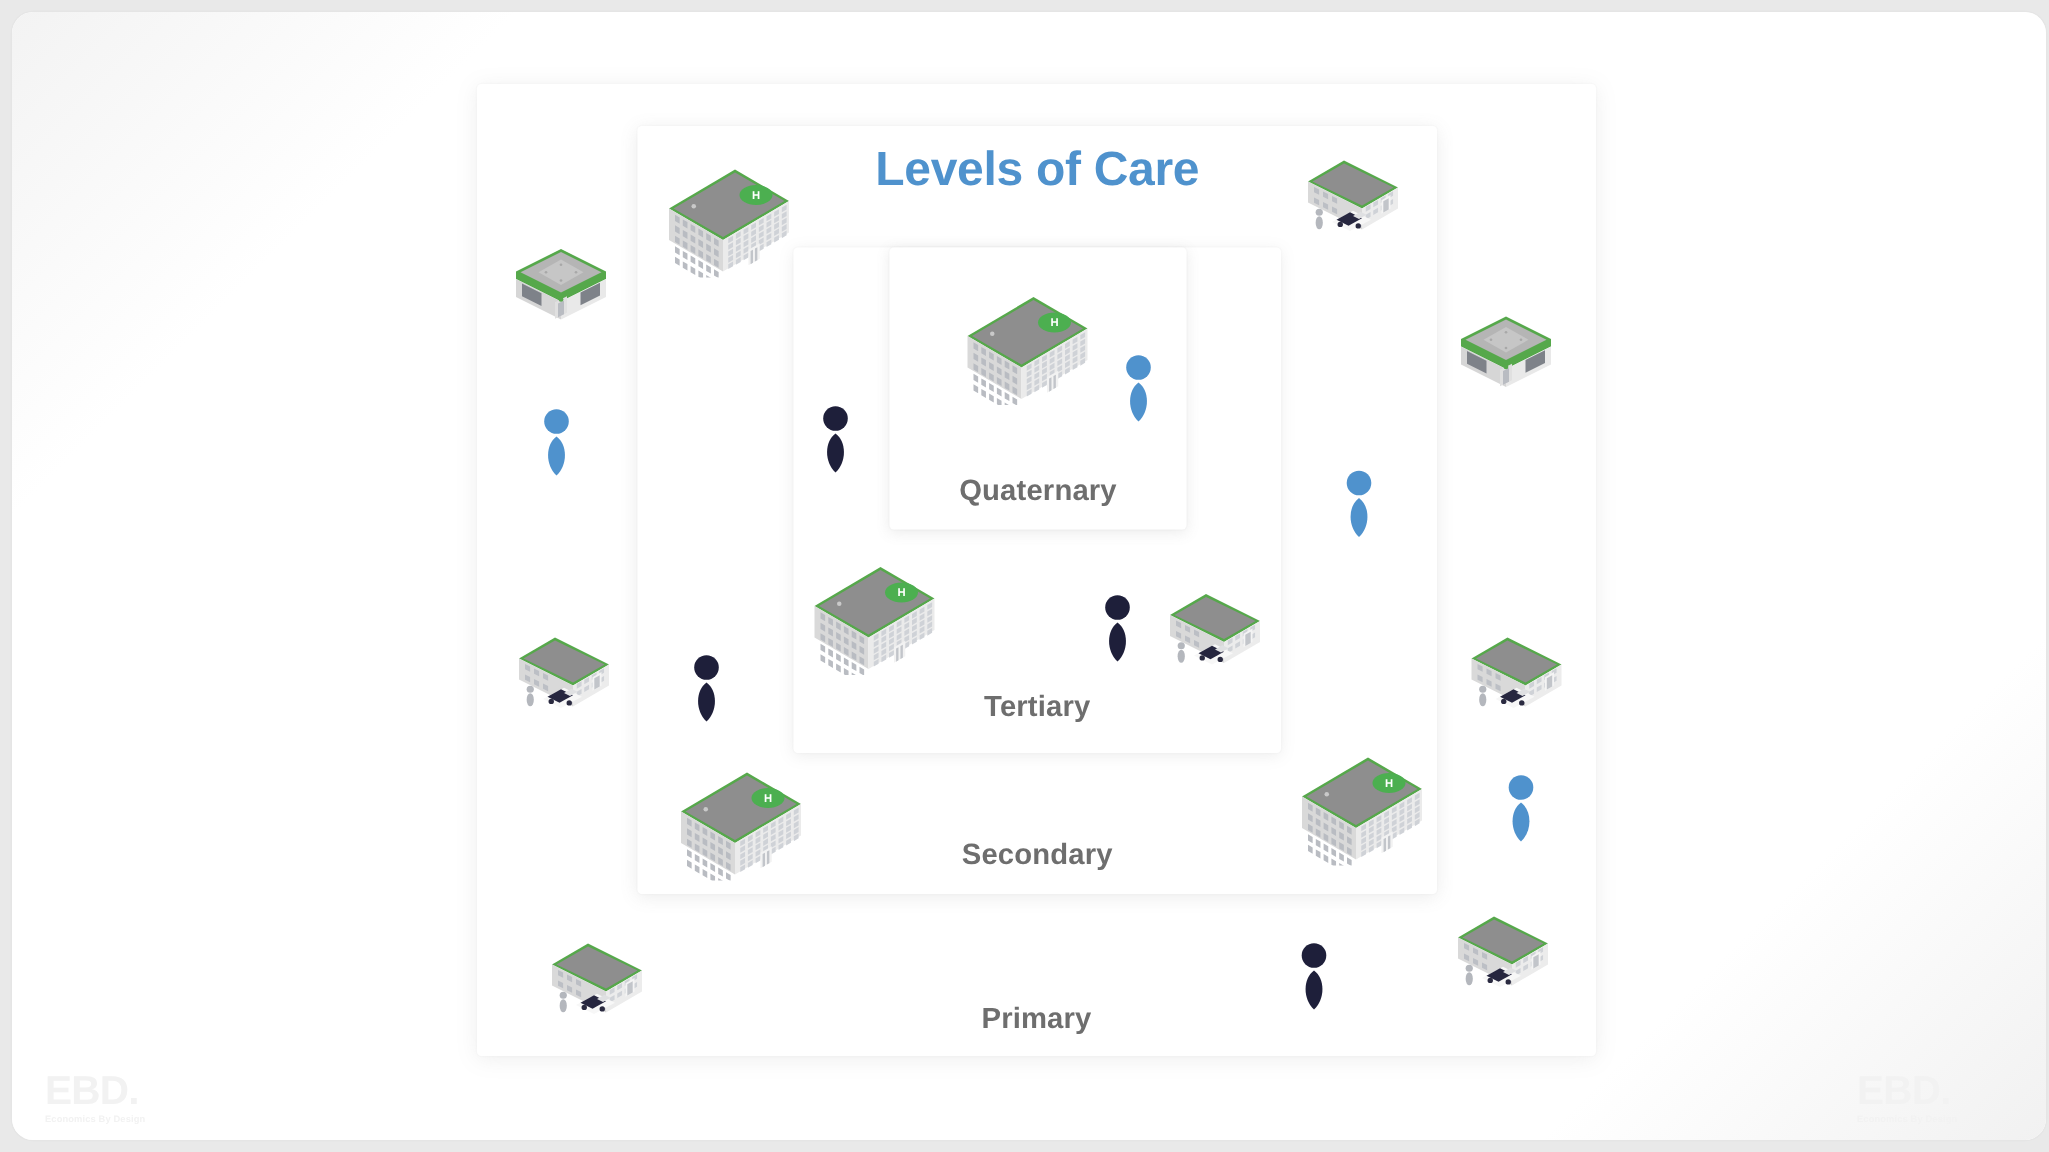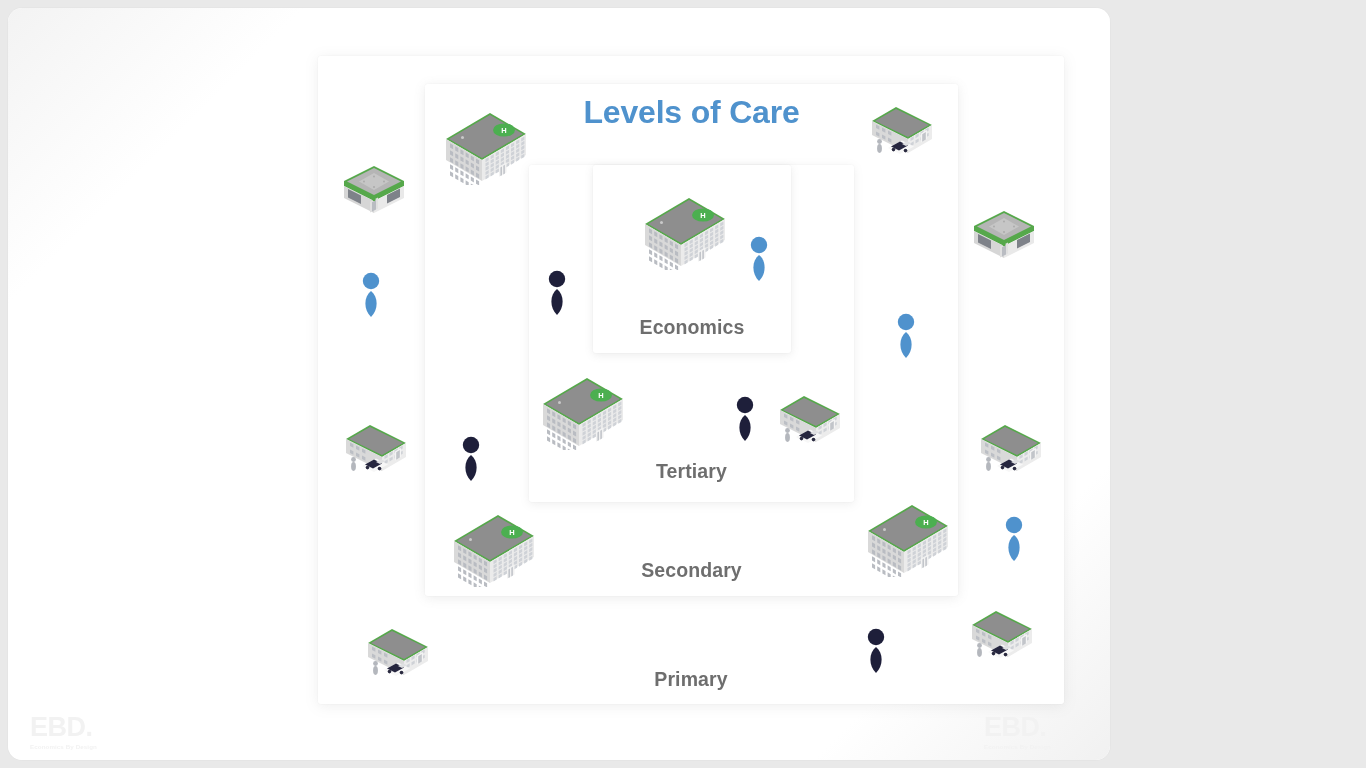--- a/index.html
+++ b/index.html
@@ -14,21 +14,21 @@
 
   body {
     background: #e9e9e9;
     position: relative;
   }
 
   
   #slide {
     position: absolute;
     left: 8px; top: 8px;
-    width: 1102px; height: 752px;
+    width: 1356px; height: 752px;
     background: #fdfdfd;
     border-radius: 14px;
     box-shadow: 0 0 0 1px rgba(0,0,0,0.015);
     overflow: hidden;
   }
   #slide::before {
     content: "";
     position: absolute;
     left: 0; top: 0; right: 0; bottom: 0;
     border-radius: 14px;
@@ -138,21 +138,21 @@
 
 <div id="slide">
 
   <div class="card" id="card-primary"></div>
   <div class="card" id="card-secondary"></div>
   <div class="card" id="card-tertiary"></div>
   <div class="card" id="card-quaternary"></div>
 
   <div id="title">Levels of Care</div>
 
-  <div class="level-label" id="label-quaternary">Economics</div>
+  <div class="level-label" id="label-quaternary">Quaternary</div>
   <div class="level-label" id="label-secondary">Secondary</div>
   <div class="level-label" id="label-tertiary">Tertiary</div>
   <div class="level-label" id="label-primary">Primary</div>
 
   <div id="sprite-layer">
       <div class="sprite" style="left: 436px; top: 97px; transform: scale(1); transform-origin: left top;"><svg class="sprite-svg" width="84" height="80" viewBox="0 0 84 80" xmlns="http://www.w3.org/2000/svg">
           <polygon points="2,34 46,8 82,29 38,55" fill="#56a84b"></polygon>
           <polygon points="5,34 46,10 79,29 38,53" fill="#8e8e8e"></polygon>
           <ellipse cx="60" cy="25" rx="11" ry="6.6" fill="#4caf50"></ellipse>
           <text x="60" y="27.6" font-family="Liberation Sans, sans-serif" font-size="7.5" font-weight="bold" fill="#ffffff" text-anchor="middle">H</text>

